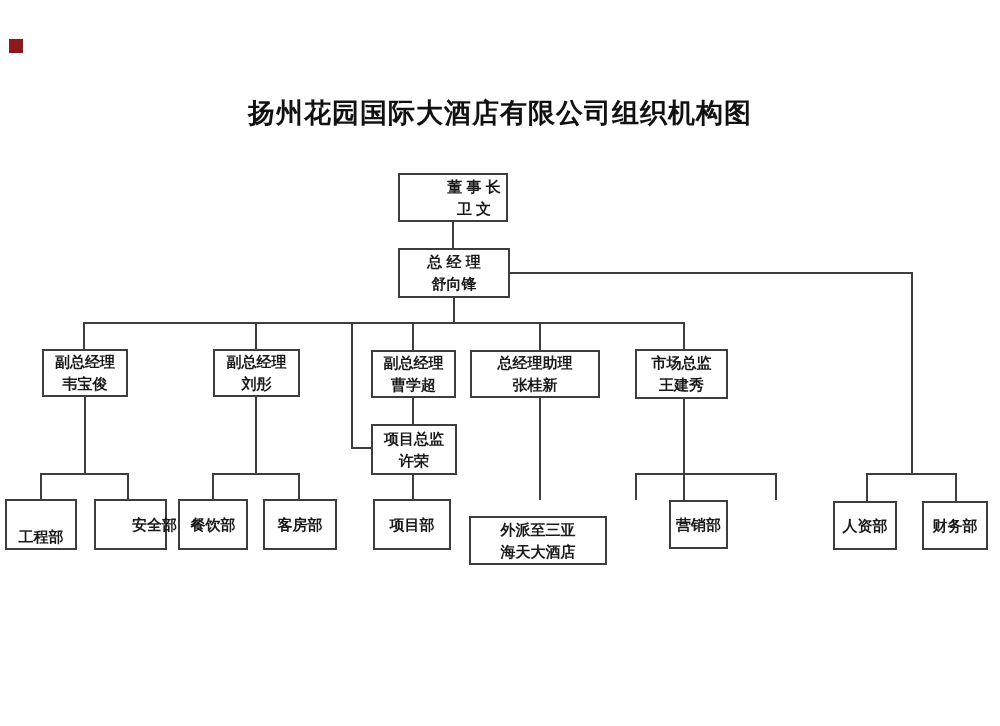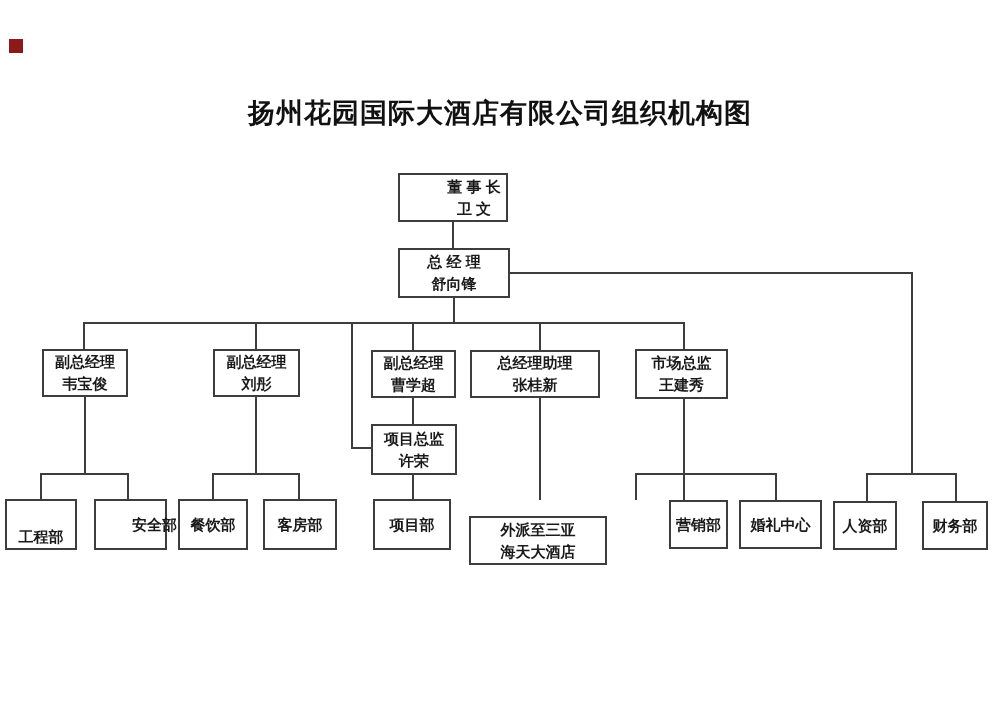--- a/index.html
+++ b/index.html
@@ -157,23 +157,20 @@
   <div class="node" style="left:373px; top:499px; width:78px; height:51px;">
     <span>项目部</span>
   </div>
   <div class="node" style="left:469px; top:504px; width:138px; height:49px;margin-top:12px;">
     <span>外派至三亚</span>
     <span>海天大酒店</span>
   </div>
   <div class="node" style="left:669px; top:500px; width:59px; height:49px;">
     <span>营销部</span>
   </div>
-  <div class="node" style="left:739px; top:500px; width:83px; height:49px;">
-    <span>婚礼中心</span>
-  </div>
   <div class="node" style="left:833px; top:501px; width:64px; height:49px;">
     <span>人资部</span>
   </div>
   <div class="node" style="left:922px; top:501px; width:66px; height:49px;">
     <span>财务部</span>
   </div>
 
 </div>
 
 </body></html>

